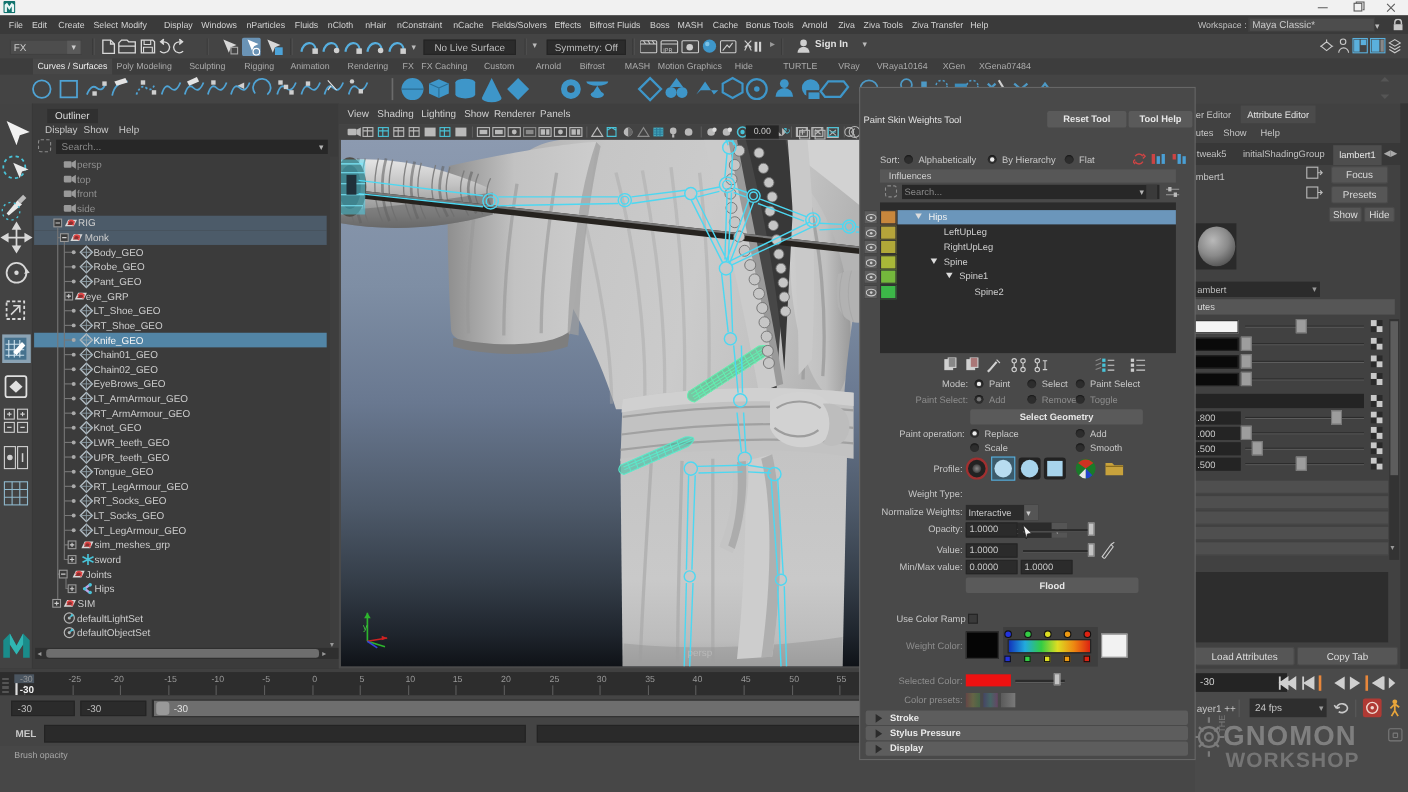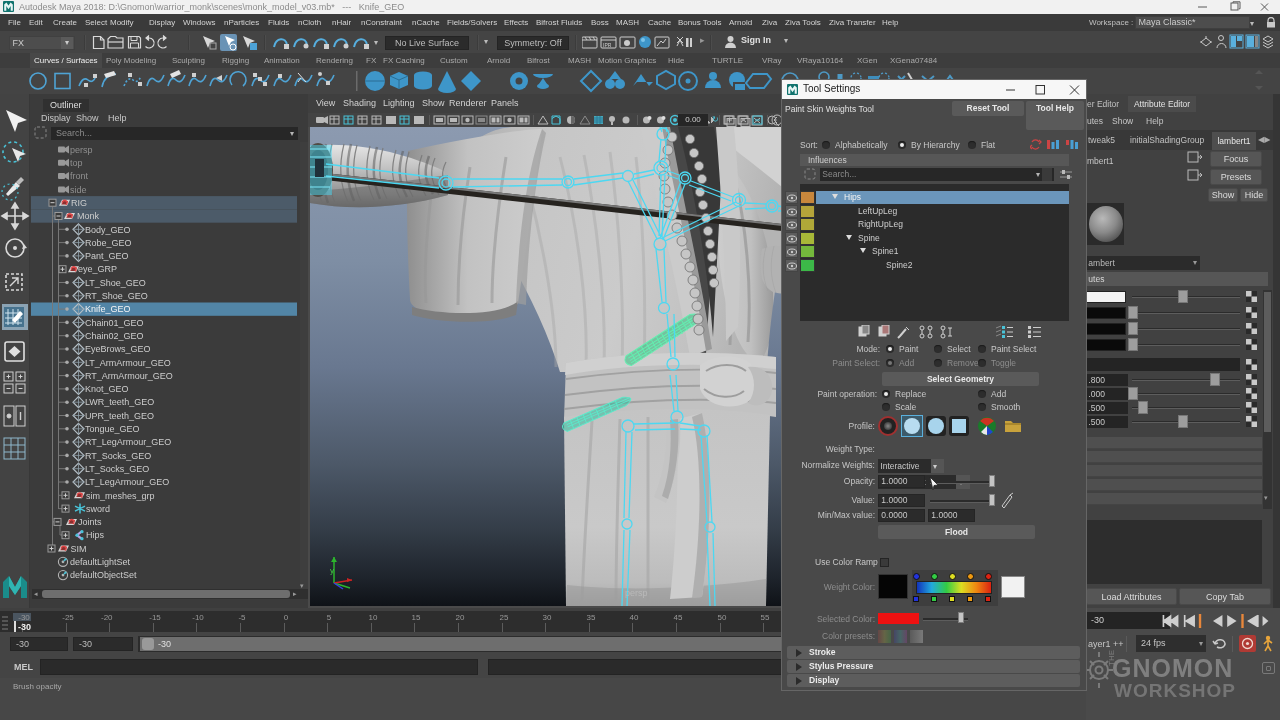--- a/index.html
+++ b/index.html
@@ -42,21 +42,20 @@
 .chk{position:absolute;width:9px;height:9px;background:#2b2b2b;border:1px solid #242424;}
 </style></head>
 <body>
 <div id="stage">
 
 <div class="abs" id="osbar">
   <svg class="abs" style="left:3px;top:1px" width="11" height="11" viewBox="0 0 11 11">
         <rect width="11" height="11" rx="1" fill="#11736e"></rect>
         <path d="M1.2 9.8 V3.4 L3.4 1.4 L5.5 4.6 L7.6 1.4 L9.8 3.4 V9.8 H7.7 V5 L5.5 8.2 L3.3 5 V9.8 Z" fill="#e8f6f5"></path>
       </svg>
-  <span class="abs" style="left:19px;top:0">Autodesk Maya 2018: D:\Gnomon\warrior_monk\scenes\monk_model_v03.mb*&nbsp;&nbsp;&nbsp;---&nbsp;&nbsp;&nbsp;Knife_GEO</span>
   <svg class="abs" style="left:1196px;top:0" width="80" height="14" viewBox="0 0 80 14">
         <g stroke="#5a5a5a" fill="none">
           <path d="M2 7 h9"></path>
           <rect x="35" y="3" width="7" height="7"></rect>
           <path d="M37 3 v-1.2 h7 v7 h-1.2"></path>
           <path d="M65 3.5 l7 7 M72 3.5 l-7 7"></path>
         </g>
       </svg>
 </div>
 
@@ -1125,37 +1124,23 @@
 <text x="22" y="20" font-size="8" fill="#9a9a9a" transform="rotate(-90 26 18)" font-family="Liberation Sans">THE</text>
 <text x="26" y="33" font-size="25" font-weight="bold" fill="#a0a0a0" font-family="Liberation Sans" letter-spacing="1">GNOMON</text>
 <text x="28" y="53" font-size="19" font-weight="bold" fill="#909090" font-family="Liberation Sans" letter-spacing="1">WORKSHOP</text>
 </svg>
       <div class="abs" style="left:176px;top:54px;width:13px;height:12px;border:1.5px solid #8e8e8e;border-radius:2px;opacity:0.7;">
         <div style="position:absolute;left:3px;top:2.5px;width:5px;height:5px;border:1.5px solid #8e8e8e;border-radius:1px;"></div>
       </div>
     </div>
 
 <div class="abs" id="toolwin">
-      <div class="abs" style="left:0;top:0;width:304px;height:19px;background:#f7f7f7;">
-        <svg class="abs" style="left:5px;top:4px" width="11" height="11" viewBox="0 0 11 11">
-          <rect width="11" height="11" rx="1" fill="#11736e"></rect>
-          <path d="M1.2 9.8 V3.4 L3.4 1.4 L5.5 4.6 L7.6 1.4 L9.8 3.4 V9.8 H7.7 V5 L5.5 8.2 L3.3 5 V9.8 Z" fill="#e8f6f5"></path>
-        </svg>
-        <span class="abs" style="left:21px;top:3px;color:#1a1a1a;font-size:10px;">Tool Settings</span>
-        <svg class="abs" style="left:222px;top:4px" width="78" height="12" viewBox="0 0 78 12">
-          <g stroke="#333" fill="none">
-            <path d="M2 6 h9"></path>
-            <rect x="32" y="1.5" width="8.5" height="8.5"></rect>
-            <path d="M66 1.5 l9 9 M75 1.5 l-9 9"></path>
-          </g>
-        </svg>
-      </div>
       <span class="abs" style="left:3px;top:24px;color:#e0e0e0;">Paint Skin Weights Tool</span>
       <div class="gbtn" style="left:170px;top:21px;width:72px;height:15px;line-height:15px;font-weight:bold;">Reset Tool</div>
-      <div class="gbtn" style="left:244px;top:21px;width:58px;height:29px;line-height:15px;font-weight:bold;">Tool Help</div>
+      <div class="gbtn" style="left:244px;top:21px;width:58px;height:15px;line-height:15px;font-weight:bold;">Tool Help</div>
       <span class="abs" style="left:18px;top:60px;color:#c9c9c9;">Sort:</span>
       <div class="radio" style="left:40px;top:61px;"></div>
       <span class="rlabel" style="left:53px;top:60px;">Alphabetically</span>
       <div class="radio on" style="left:116px;top:61px;"></div>
       <span class="rlabel" style="left:129px;top:60px;">By Hierarchy</span>
       <div class="radio" style="left:186px;top:61px;"></div>
       <span class="rlabel" style="left:199px;top:60px;">Flat</span>
       <svg class="abs" style="left:248px;top:58px" width="50" height="13" viewBox="0 0 50 13">
 <g stroke-width="1.3" fill="none">
           <path d="M2 4 a4 4 0 0 1 7 0 m-7 5 a4 4 0 0 0 7 0" stroke="#cc4444"></path>

